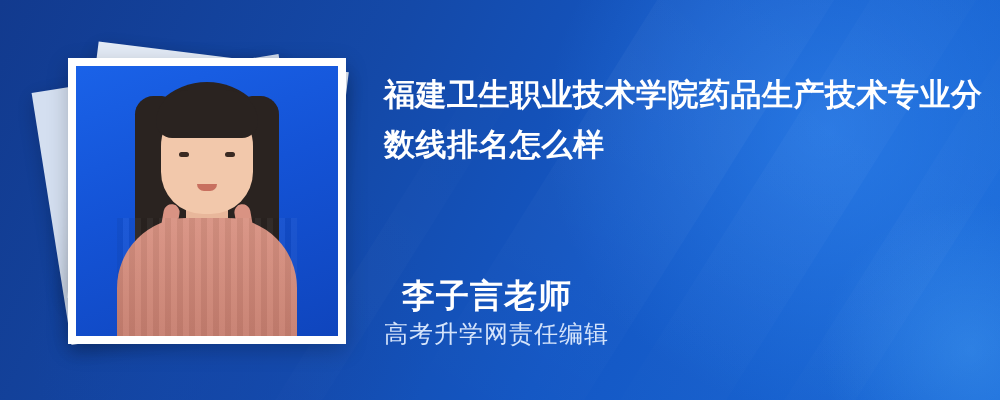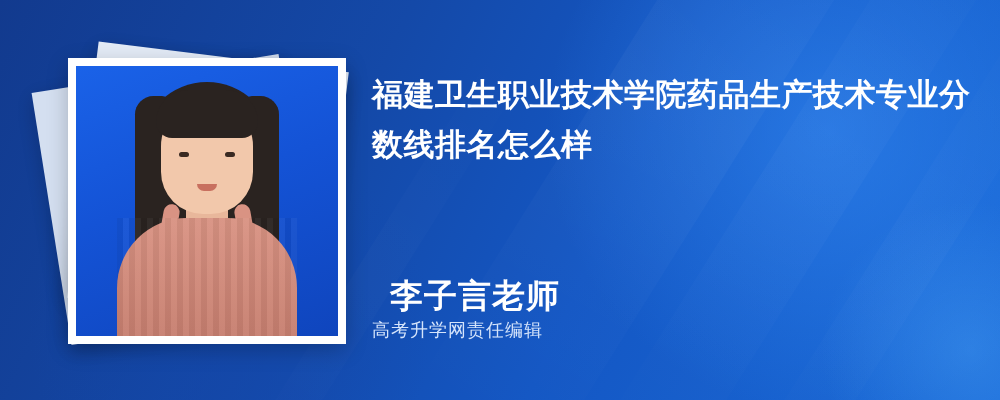--- a/index.html
+++ b/index.html
@@ -165,21 +165,21 @@
   .p-strap-r { left: 50%; margin-left: 30px;  transform: rotate(-10deg); }
   .p-shade {
     position: absolute;
     left: 0; right: 0; bottom: 0; height: 118px;
     background: repeating-linear-gradient(90deg, rgba(0,0,0,0.05) 0 6px, rgba(255,255,255,0.04) 6px 12px);
   }
 
   
   .content {
     position: absolute;
-    left: 372px;
+    left: 384px;
     top: 0;
     right: 0;
     height: 300px;
   }
   .title {
     position: absolute;
     left: 0;
     top: 70px;
     width: 600px;
     color: #ffffff;
@@ -195,21 +195,21 @@
     color: #ffffff;
     font-size: 33px;
     font-weight: bold;
     letter-spacing: 1px;
   }
   .role {
     position: absolute;
     left: 0;
     top: 318px;
     color: #d5e4fb;
-    font-size: 18px;
+    font-size: 24px;
     letter-spacing: 1px;
   }
 </style>
 </head>
 <body>
 
 <div class="banner">
 
   <div class="glow g1"></div>
   <div class="glow g2"></div>

